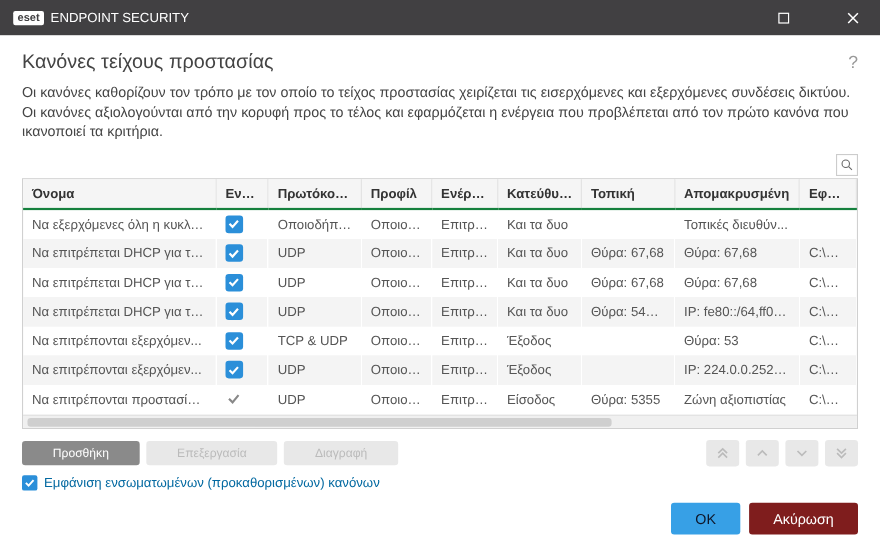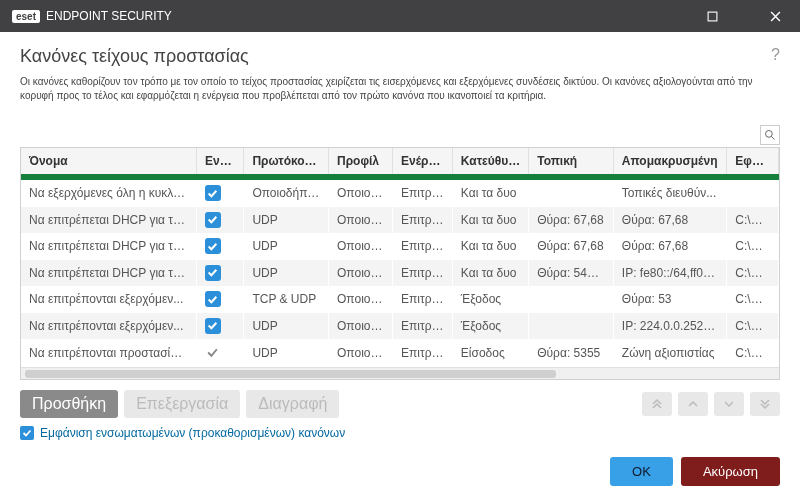--- a/index.html
+++ b/index.html
@@ -4,39 +4,39 @@
 <style>
 * { margin: 0; padding: 0; box-sizing: border-box; font-family: "Segoe UI", Arial, sans-serif; }
 body { background: #fff; width: 800px; height: 500px; overflow: hidden; }
 .titlebar { background: #414042; color: #fff; height: 32px; display: flex; align-items: center; padding: 0 12px; font-size: 12px; gap: 37px; }
 .titlebar .brand { display: flex; align-items: center; gap: 6px; }
 .titlebar .brand-badge { background: #fff; color: #414042; font-weight: bold; font-size: 10px; padding: 1px 4px; border-radius: 2px; }
 .titlebar .spacer { flex: 1; }
 .titlebar .winbtn { width: 26px; height: 26px; display: flex; align-items: center; justify-content: center; cursor: pointer; }
 .titlebar .winbtn svg { width: 11px; height: 11px; }
 .content { padding: 14px 20px 0 20px; }
-.page-title { font-size: 18px; color: #444; margin-bottom: 8px; display: flex; align-items: flex-start; }
+.page-title { font-size: 18px; color: #444; margin-bottom: 8px; display: flex; align-items: flex-end; }
 .page-title .help { margin-left: auto; color: #999; font-size: 16px; cursor: pointer; }
-.description { font-size: 10px; color: #444; line-height: 1.4; margin-bottom: 22px; }
+.description { font-size: 13px; color: #444; line-height: 1.4; margin-bottom: 10px; }
 .search-row { display: flex; justify-content: flex-end; margin-bottom: 2px; }
 .search-btn { width: 20px; height: 20px; border: 1px solid #ccc; display: flex; align-items: center; justify-content: center; cursor: pointer; background: #fff; }
 .search-btn svg { width: 12px; height: 12px; }
 .table-wrap { border: 1px solid #d0d0d0; }
 .table { width: 100%; border-collapse: collapse; font-size: 12px; table-layout: fixed; }
-.table th { background: #f5f5f5; text-align: left; padding: 6px 8px; font-weight: bold; color: #333; border-right: 1px solid #e0e0e0; border-bottom: 6px solid #15803d; white-space: nowrap; overflow: hidden; text-overflow: ellipsis; }
+.table th { background: #f5f5f5; text-align: left; padding: 6px 8px; font-weight: bold; color: #333; border-right: 1px solid #e0e0e0; border-bottom: 2px solid #15803d; white-space: nowrap; overflow: hidden; text-overflow: ellipsis; }
 .table td { padding: 5px 8px; color: #555; white-space: nowrap; overflow: hidden; text-overflow: ellipsis; border-right: 1px solid transparent; }
 .table tr.alt td { background: #f4f4f4; }
 .chk { width: 16px; height: 16px; border-radius: 3px; display: inline-flex; align-items: center; justify-content: center; }
 .chk.on { background: #2b8fd9; }
 .chk.on svg { width: 11px; height: 11px; }
 .chk.off svg { width: 13px; height: 13px; color: #888; }
 .scrollbar-h { height: 12px; background: #f0f0f0; border-top: 1px solid #e0e0e0; position: relative; }
 .scrollbar-h .thumb { position: absolute; top: 2px; left: 4px; height: 8px; width: 70%; background: #cfcfcf; border-radius: 3px; }
 .action-row { display: flex; align-items: center; gap: 6px; margin-top: 10px; }
-.btn { padding: 5px 12px; font-size: 16px; border-radius: 3px; border: none; cursor: pointer; }
+.btn { padding: 5px 28px; font-size: 11px; border-radius: 3px; border: none; cursor: pointer; }
 .btn.primary { background: #8a8a8a; color: #fff; }
 .btn.disabled { background: #e8e8e8; color: #bbb; cursor: default; }
 .action-row .spacer { flex: 1; }
 .arrow-btn { width: 30px; height: 24px; background: #e8e8e8; border-radius: 3px; display: flex; align-items: center; justify-content: center; cursor: default; }
 .arrow-btn svg { width: 12px; height: 12px; color: #bbb; }
 .checkbox-row { display: flex; align-items: center; gap: 6px; margin-top: 8px; font-size: 12px; }
 .checkbox-row .cb { width: 14px; height: 14px; background: #2b8fd9; border-radius: 2px; display: flex; align-items: center; justify-content: center; }
 .checkbox-row .cb svg { width: 10px; height: 10px; }
 .checkbox-row .lbl { color: #0369a1; cursor: pointer; }
 .footer { position: absolute; bottom: 14px; right: 20px; display: flex; gap: 8px; }

